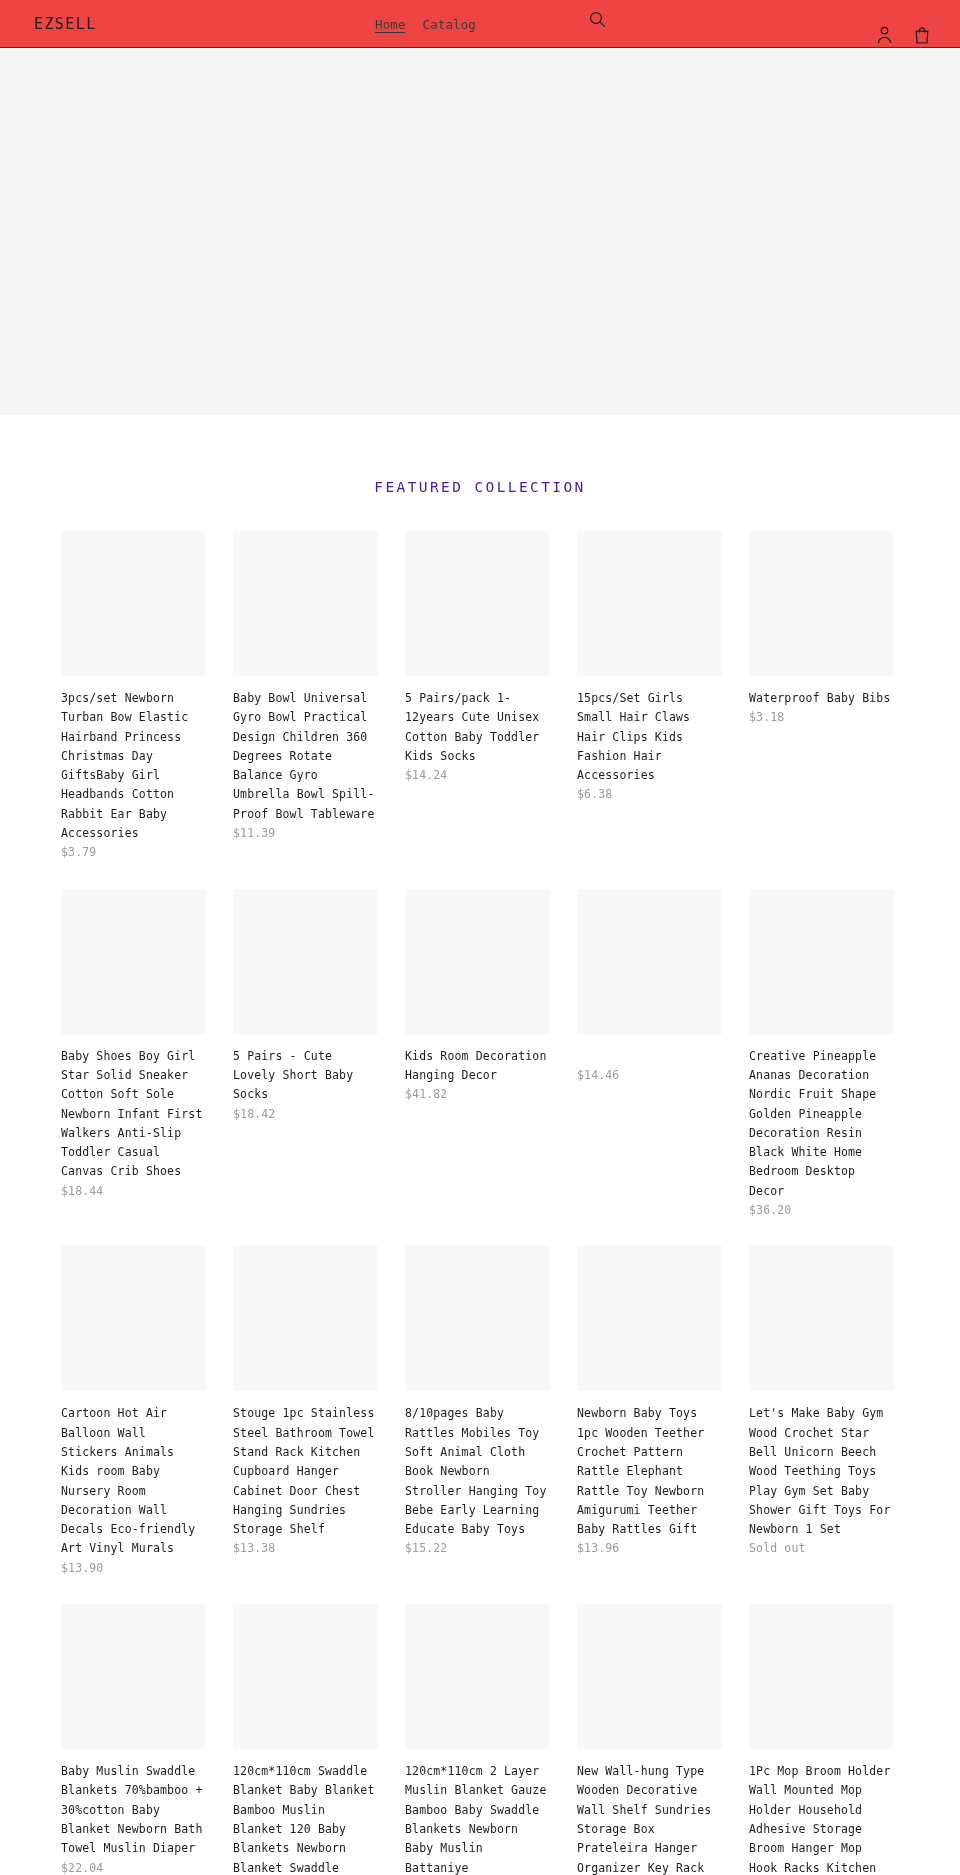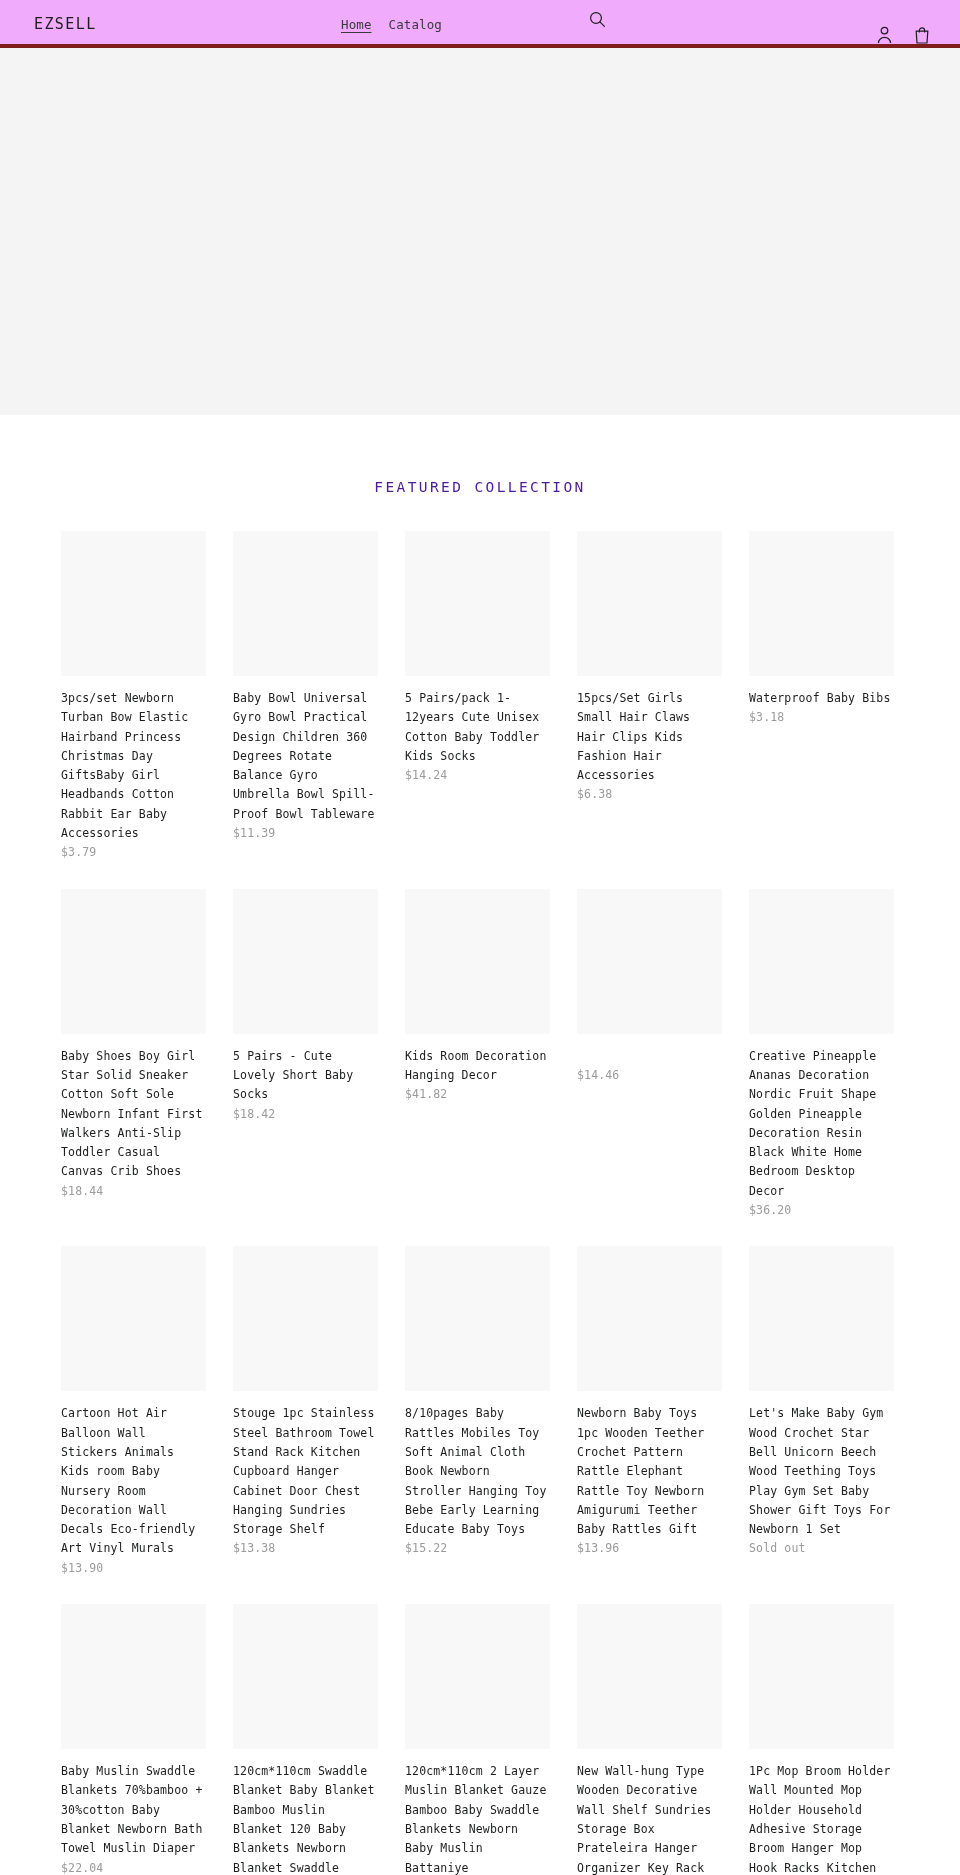--- a/index.html
+++ b/index.html
@@ -12,41 +12,41 @@
   body {
     font-family: "DejaVu Sans Mono", "Liberation Mono", monospace;
     color: #1c1d1d;
     -webkit-font-smoothing: antialiased;
   }
 
   
   .site-header {
     position: relative;
     height: 48px;
-    background: #f0abfc;
-    border-bottom: 4px solid #7f1d1d;
+    background: #ef4444;
+    border-bottom: 1px solid #7f1d1d;
     padding-left: 16px;
   }
 
   .logo {
     position: absolute;
     left: 34px;
     top: 15px;
     font-family: "DejaVu Sans Mono", "Liberation Mono", monospace;
     font-size: 15px;
     letter-spacing: 1.4px;
     color: #1c1d1d;
     font-weight: 400;
     text-decoration: none;
     line-height: 18px;
   }
 
   .main-nav {
     position: absolute;
-    left: 341px;
+    left: 375px;
     top: 17px;
     display: flex;
     gap: 17px;
     align-items: center;
   }
 
   .nav-link {
     font-size: 12.5px;
     color: #3a3a3a;
     text-decoration: none;

